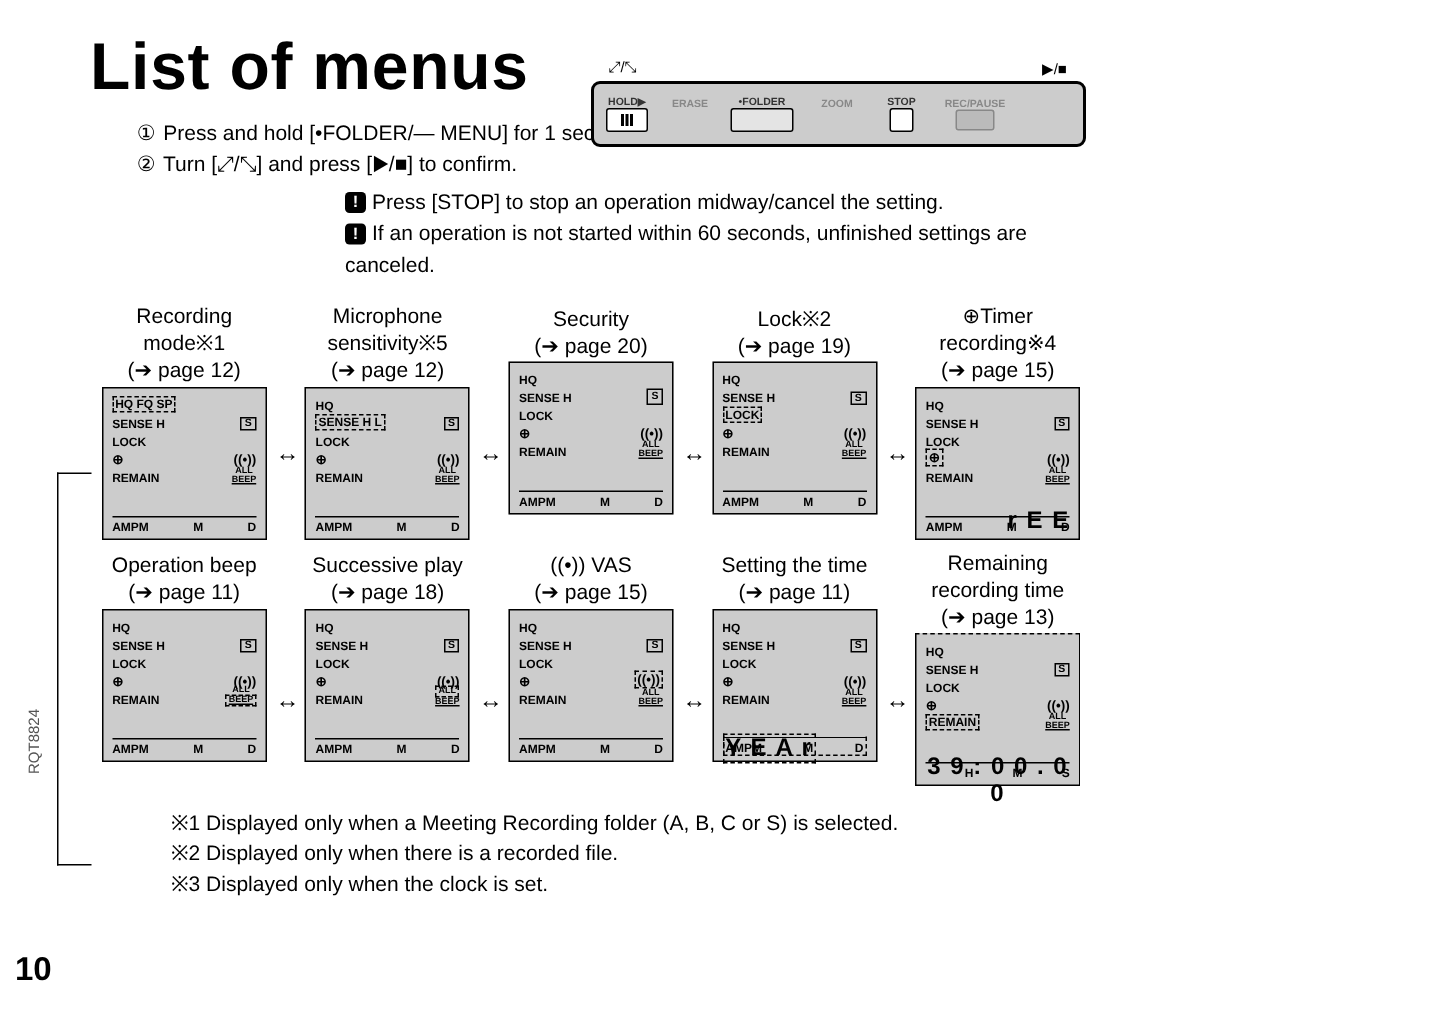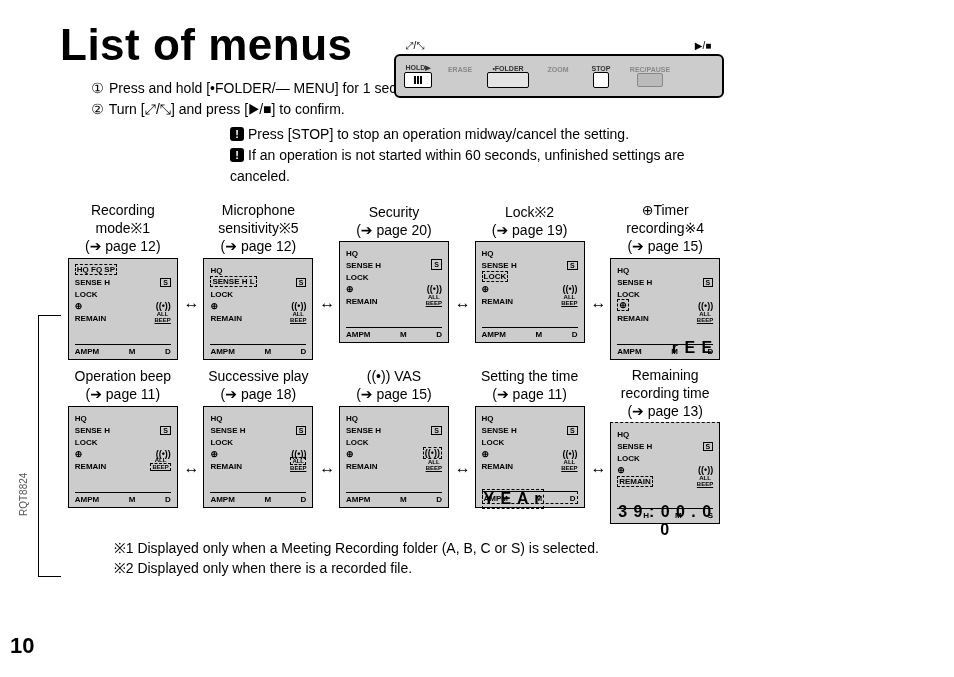--- a/index.html
+++ b/index.html
@@ -610,17 +610,18 @@
               <span>S</span>
             </div>
   </div>
     </div>
       </div>
   </div>
 
   <div class="footnotes">
     <div>※1 Displayed only when a Meeting Recording folder (A, B, C or S) is selected.</div>
     <div>※2 Displayed only when there is a recorded file.</div>
+    <div>※3 Displayed only when the clock is set.</div>
   </div>
 
   <div class="side-code">RQT8824</div>
   <div class="page-num">10</div>
 </div>
 
 </body></html>

